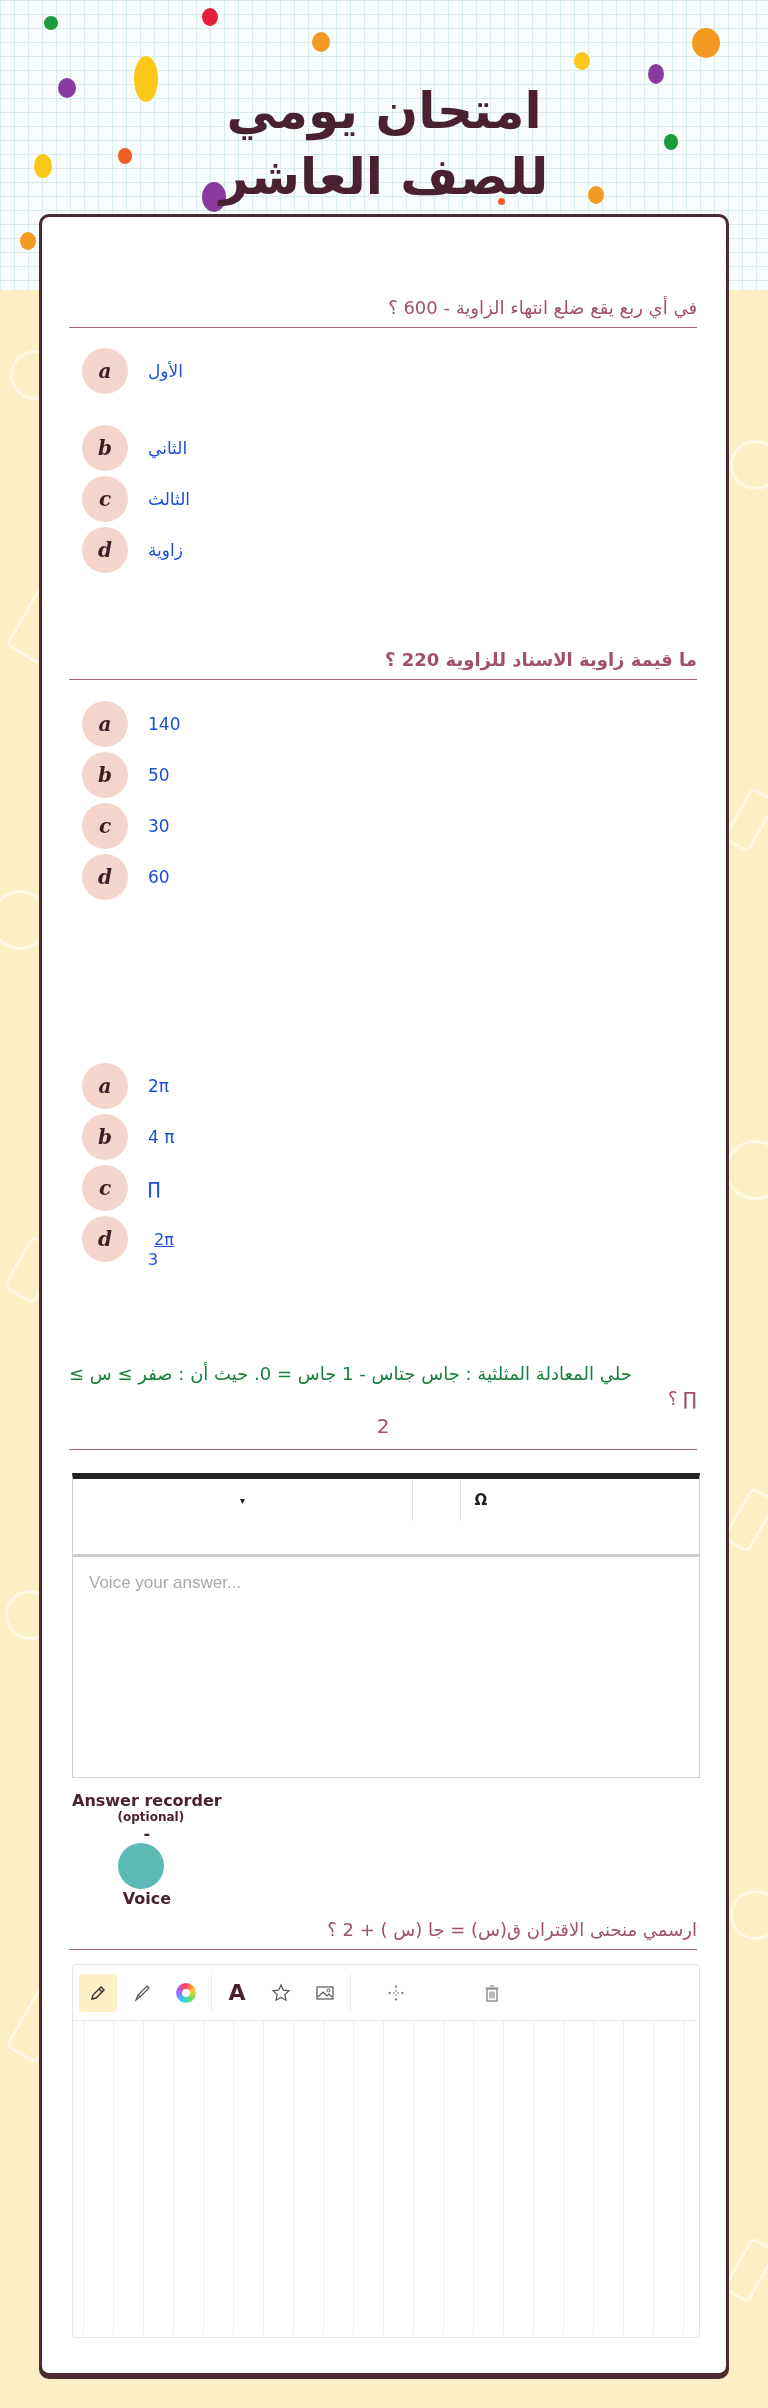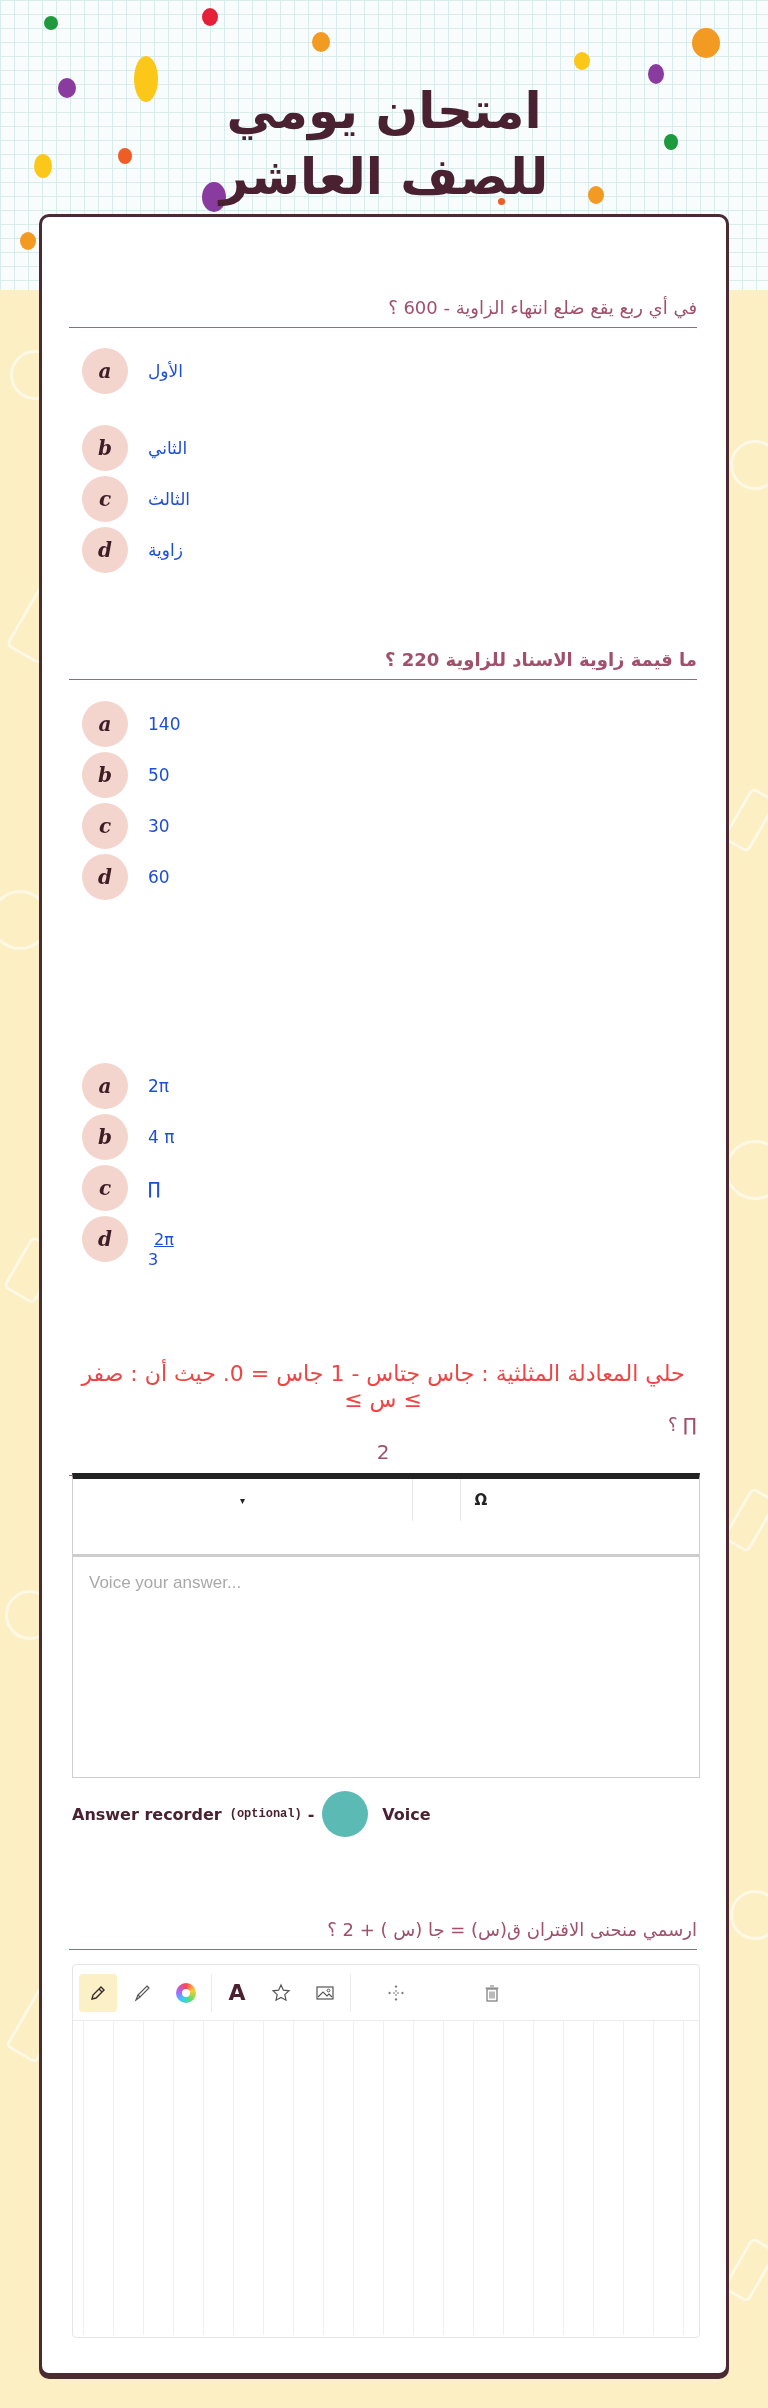--- a/index.html
+++ b/index.html
@@ -84,24 +84,24 @@
   }
   .tb-dropdown { width: 340px; height: 42px; display: flex; align-items: center; justify-content: center; border-right: 1px solid #e6e6e6; font-size: 10px; color: #222; }
   .tb-blank { width: 48px; height: 42px; border-right: 1px solid #e6e6e6; }
   .tb-omega { width: 40px; height: 42px; display: flex; align-items: center; justify-content: center; font-weight: bold; font-size: 15px; color: #222; }
   .editor-area {
     height: 220px; padding: 16px 16px; color: #a9a9a9; font-size: 17px;
     font-family: "Liberation Sans", sans-serif; background: #fff;
   }
   .recorder {
     position: absolute; left: 30px; display: flex; align-items: center;
-    font-family: "DejaVu Sans", sans-serif; color: #4a2130;
+    font-family: "DejaVu Sans", sans-serif; color: #4a2130; flex-direction: column;
   }
   .recorder .lbl { font-weight: bold; font-size: 16px; }
-  .recorder .opt { font-weight: bold; font-size: 12px; margin-left: 8px; font-family: Liberation Mono, monospace; }
+  .recorder .opt { font-weight: bold; font-size: 12px; margin-left: 8px; }
   .recorder .dash { font-weight: bold; font-size: 16px; margin: 0 6px; }
   .rec-btn { width: 46px; height: 46px; border-radius: 50%; background: #5bbab4; margin: 0 14px 0 2px; cursor: pointer; }
   .recorder .voice { font-weight: bold; font-size: 16px; }
   .drawing {
     position: absolute; left: 30px; width: 628px; height: 374px;
     border: 1.5px solid #e5e5e5; border-radius: 4px; background: #fff;
   }
   .draw-toolbar {
     height: 56px; display: flex; align-items: center; padding-left: 6px; border-bottom: 1.5px solid #ececec;
   }
@@ -212,21 +212,21 @@
   </div>
   <div class="option" style="top:999px;left:40px;">
     <div class="bubble">d</div>
     <span class="opt-text frac">
       <span class="num">2π</span><br>
       <span class="den">3</span>
     </span>
   </div>
 
   <div class="question" style="top:1144px;">
-    <div style="direction:rtl;text-align:center;color:#ef4444;font-size:22px;line-height:26px;">حلي المعادلة المثلثية  : جاس جتاس -   1   جاس = 0.   حيث أن :  صفر ≥ س ≥</div>
+    <div style="direction:rtl;text-align:left;color:#15803d;font-size:18px;line-height:26px;">حلي المعادلة المثلثية  : جاس جتاس -   1   جاس = 0.   حيث أن :  صفر ≥ س ≥</div>
     <div style="direction:rtl;text-align:right;color:#a0506a;font-size:18px;line-height:24px;">∏ ؟</div>
     <div class="q-sub">2</div>
   </div>
 
   <div class="editor" style="top:1256px;">
     <div class="editor-toolbar">
       <div class="tb-dropdown">
         <span>▾</span>
       </div>
       <div class="tb-blank"></div>

